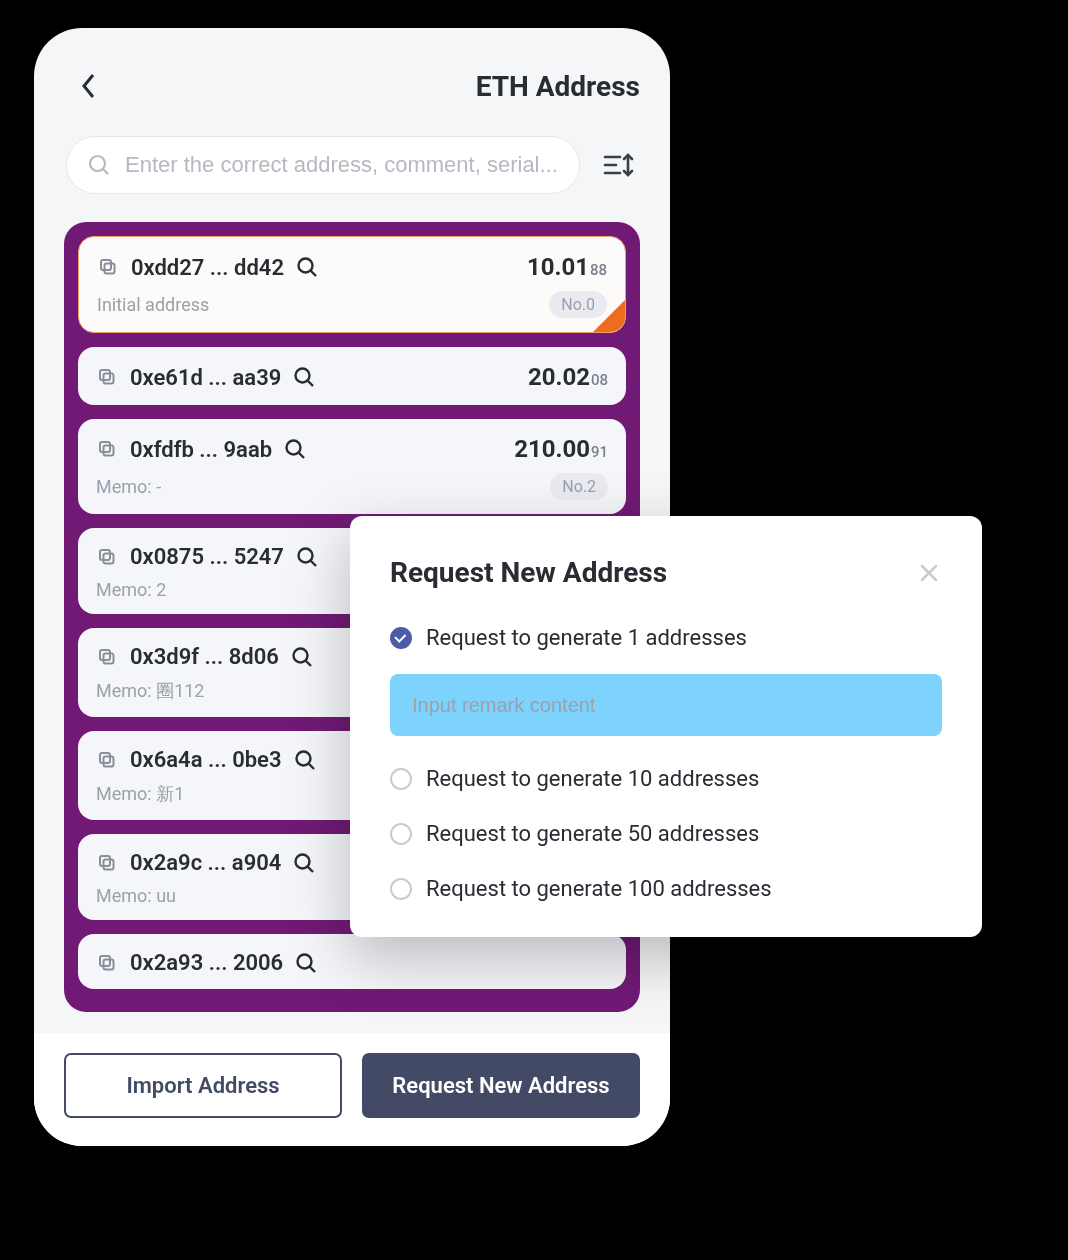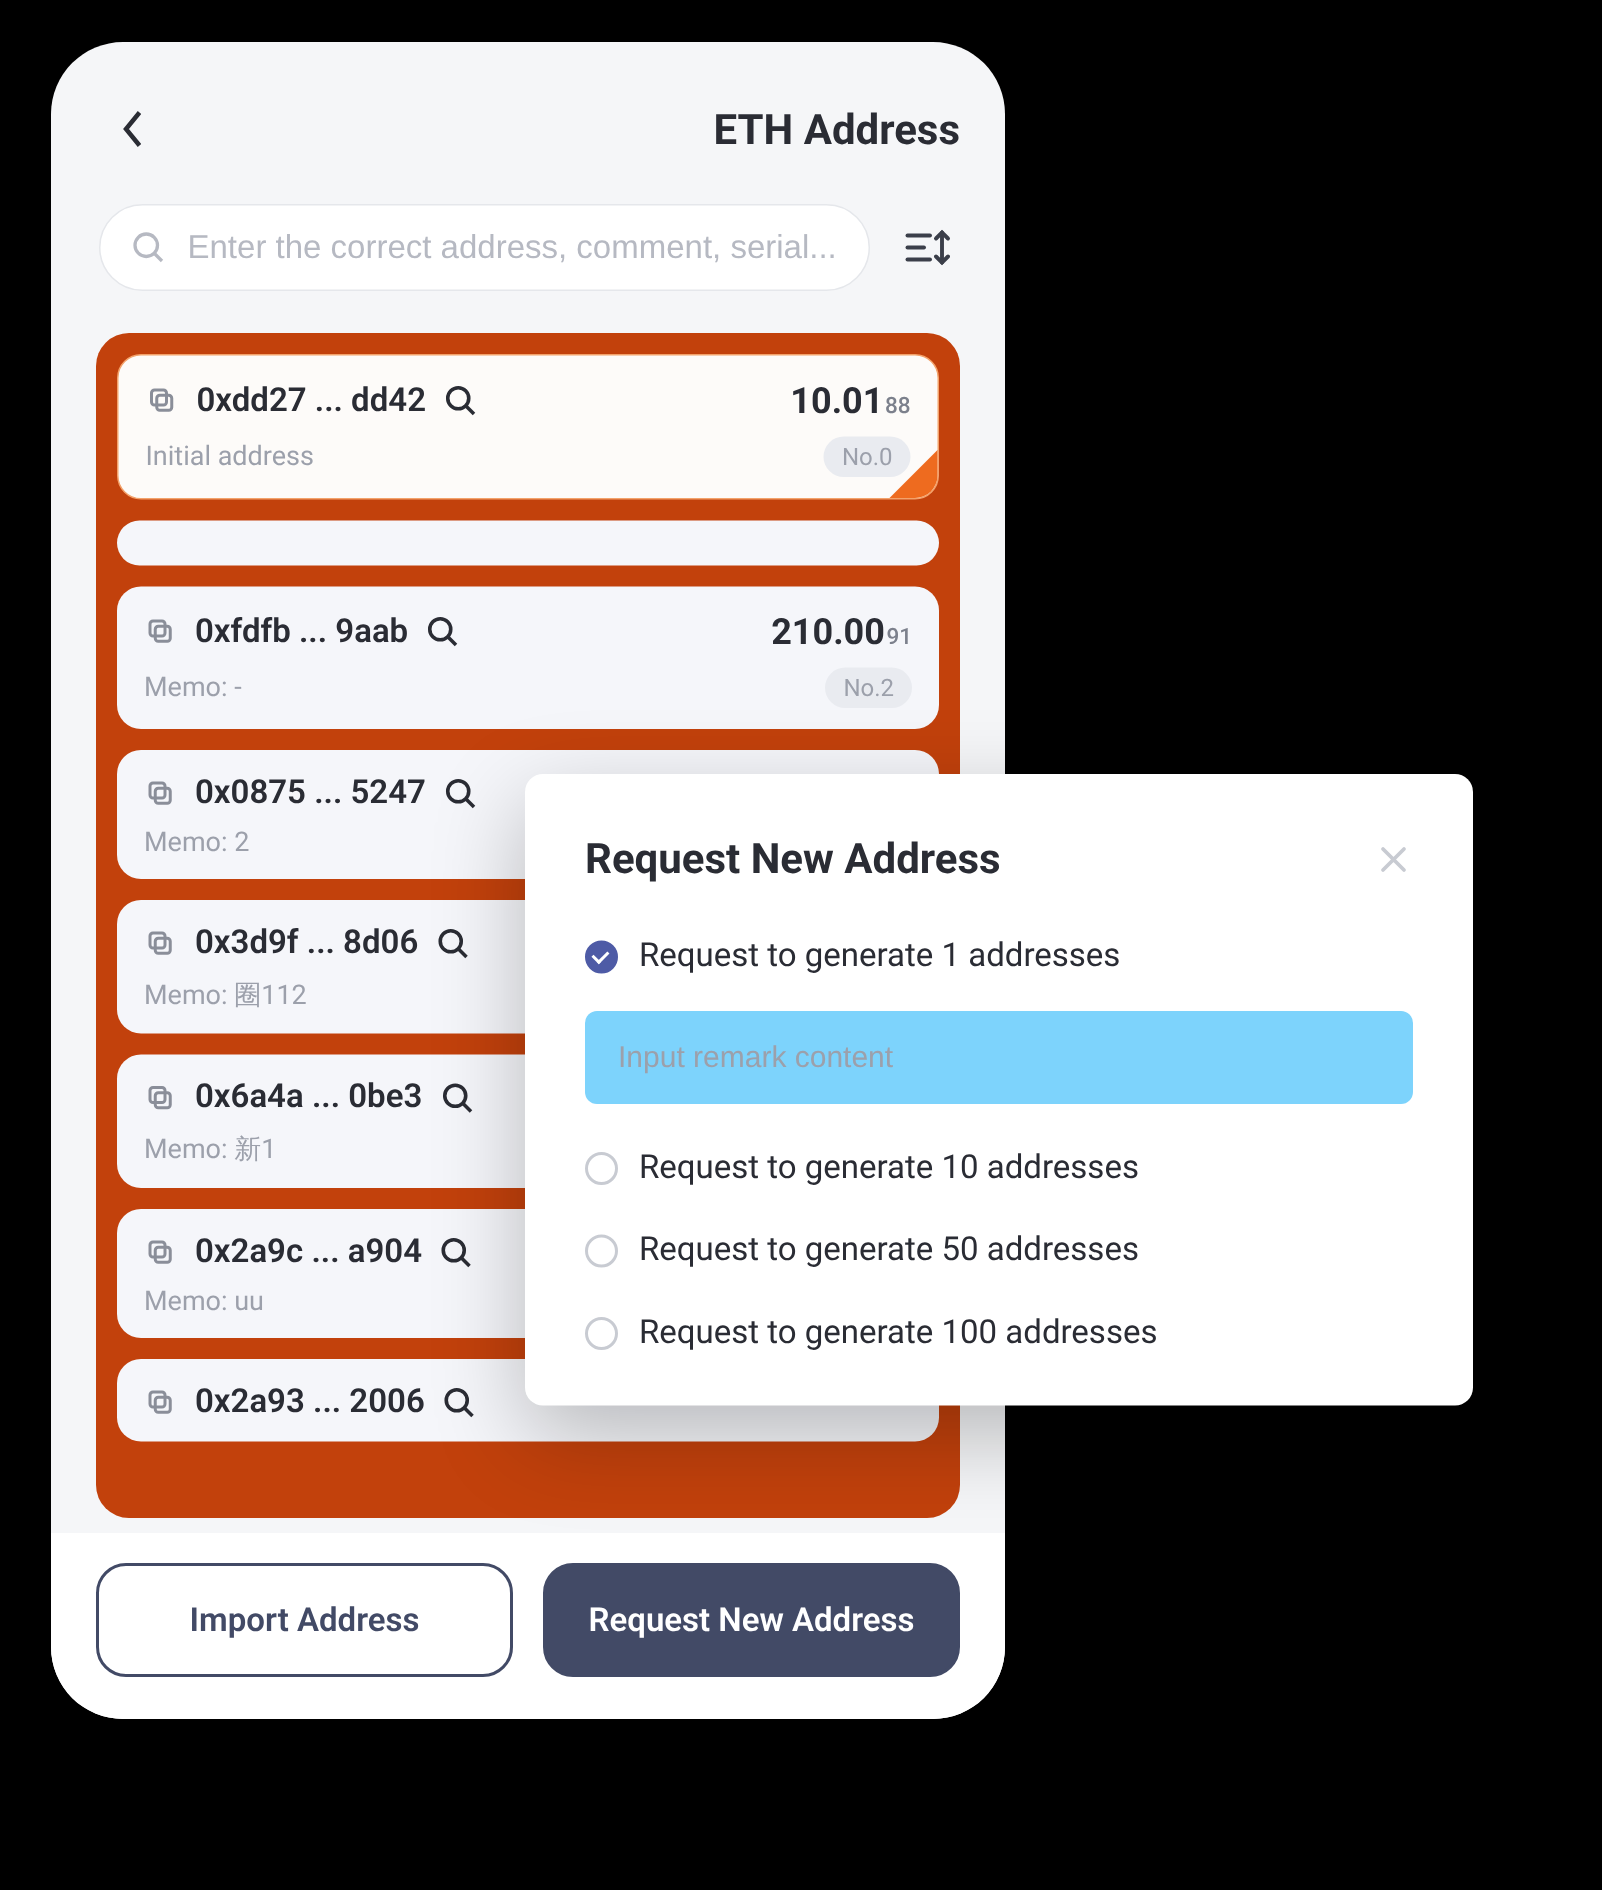--- a/index.html
+++ b/index.html
@@ -78,21 +78,21 @@
   .search-box input::placeholder { color: #b6b9c2; }
   .sort-btn {
     width: 40px; height: 40px;
     display: flex; align-items: center; justify-content: center;
     cursor: pointer;
   }
   .sort-btn svg { width: 32px; height: 28px; stroke: #3b3f4a; stroke-width: 2.6; fill: none; stroke-linecap: round; }
 
   .list-panel {
     margin: 14px 30px 0 30px;
-    background: #c2410c;
+    background: #701a75;
     border-radius: 22px;
     padding: 14px 14px;
     height: 790px;
     overflow: hidden;
   }
   .addr-card {
     background: #f5f6fa;
     border-radius: 16px;
     padding: 16px 18px 14px 18px;
     margin-bottom: 14px;
@@ -165,22 +165,22 @@
   .footer {
     position: absolute;
     left: 0; right: 0; bottom: 0;
     padding: 20px 30px 28px 30px;
     display: flex;
     gap: 20px;
     background: #fff;
   }
   .btn {
     flex: 1;
-    height: 76px;
-    border-radius: 20px;
+    height: 65px;
+    border-radius: 7px;
     font-size: 22px;
     font-weight: 600;
     display: flex;
     align-items: center;
     justify-content: center;
     cursor: pointer;
   }
   .btn.outline {
     border: 2px solid #424a66;
     color: #424a66;
@@ -319,20 +319,39 @@
             <span>10.01</span>
             <span class="dec">88</span>
           </span>
         </div>
         <div class="addr-row2">
           <span class="memo">Initial address</span>
           <span class="badge">No.0</span>
         </div>
       </div>
       <div class="addr-card">
+        <div class="addr-row1">
+          <span class="copy-icon">
+            <svg viewBox="0 0 18 18">
+              <rect x="5.5" y="5.5" width="10" height="10" rx="2"></rect>
+              <rect x="2" y="2" width="10" height="10" rx="2"></rect>
+            </svg>
+          </span>
+          <span class="addr-text">0xe61d ... aa39</span>
+          <span class="lookup-icon">
+            <svg viewBox="0 0 22 22">
+              <circle cx="9.5" cy="9.5" r="7"></circle>
+              <path d="M20 20l-5.5-5.5"></path>
+            </svg>
+          </span>
+          <span class="balance">
+            <span>20.02</span>
+            <span class="dec">08</span>
+          </span>
+        </div>
       </div>
       <div class="addr-card">
         <div class="addr-row1">
           <span class="copy-icon">
             <svg viewBox="0 0 18 18">
               <rect x="5.5" y="5.5" width="10" height="10" rx="2"></rect>
               <rect x="2" y="2" width="10" height="10" rx="2"></rect>
             </svg>
           </span>
           <span class="addr-text">0xfdfb ... 9aab</span>

